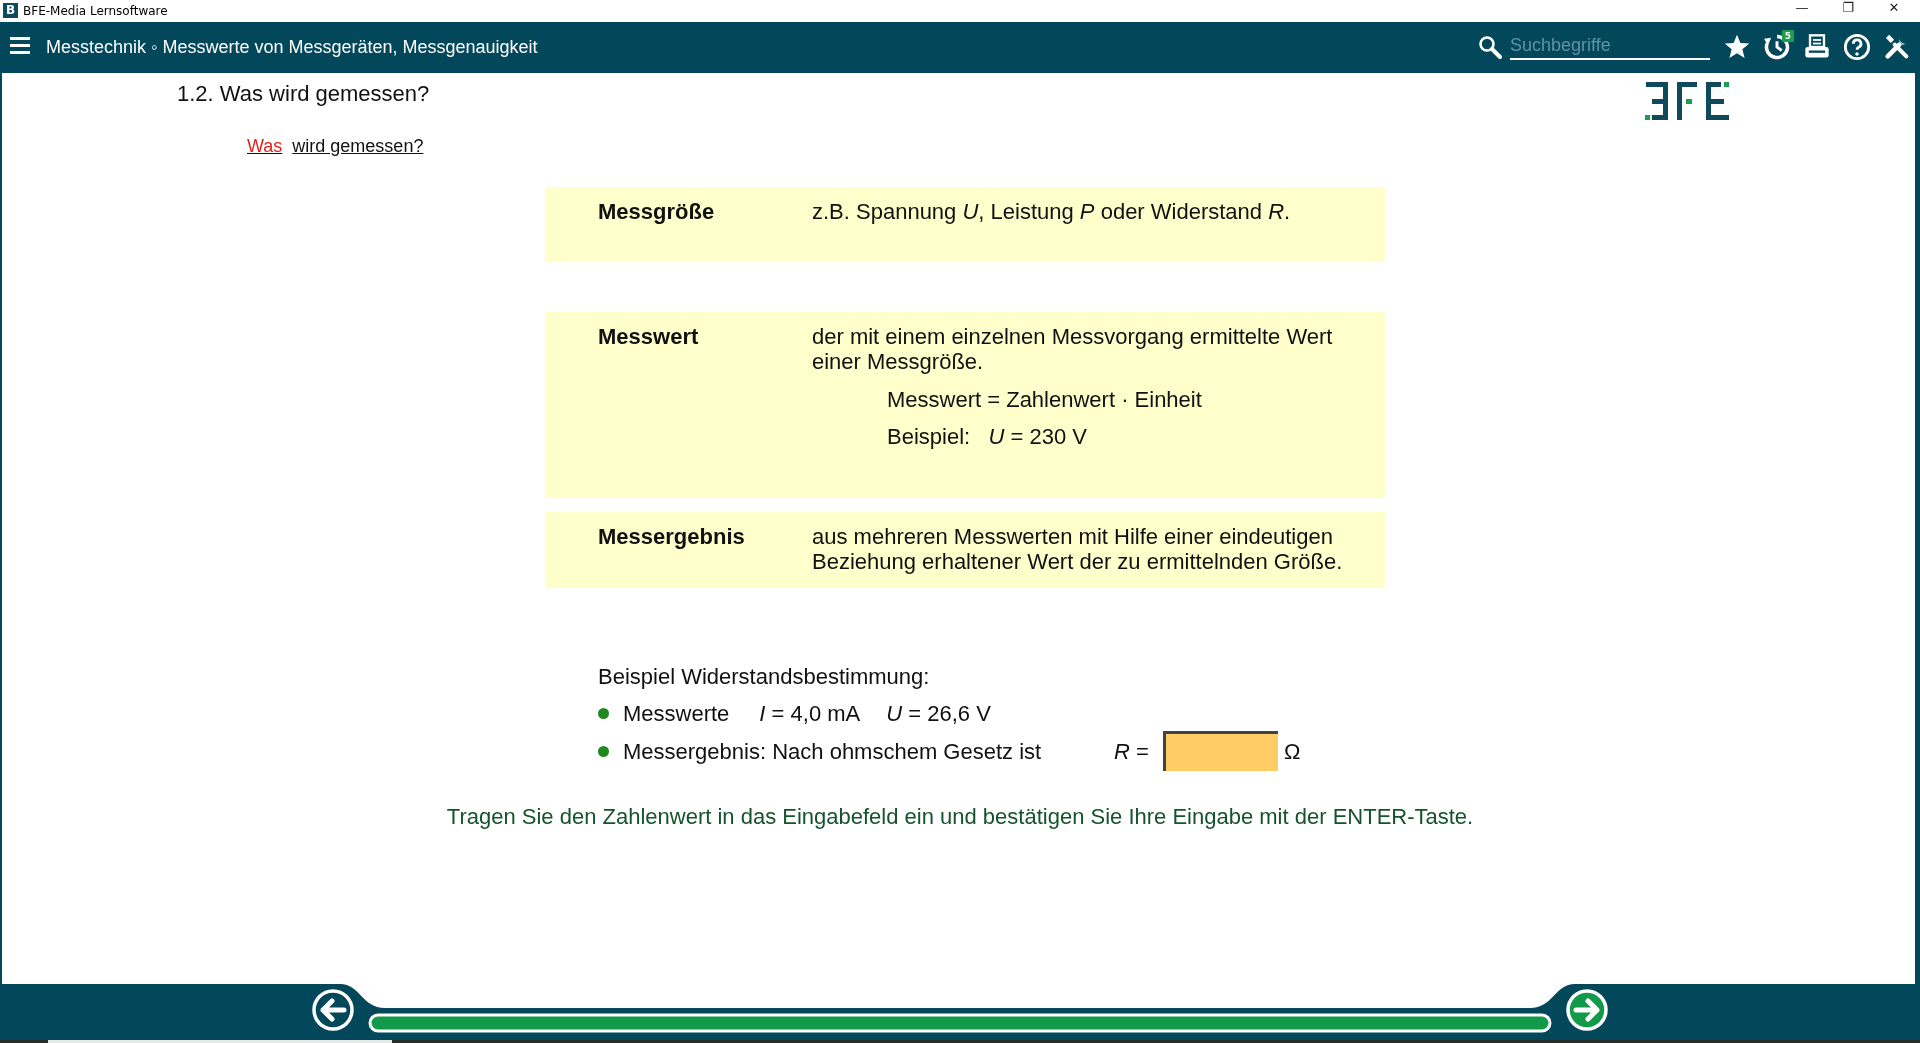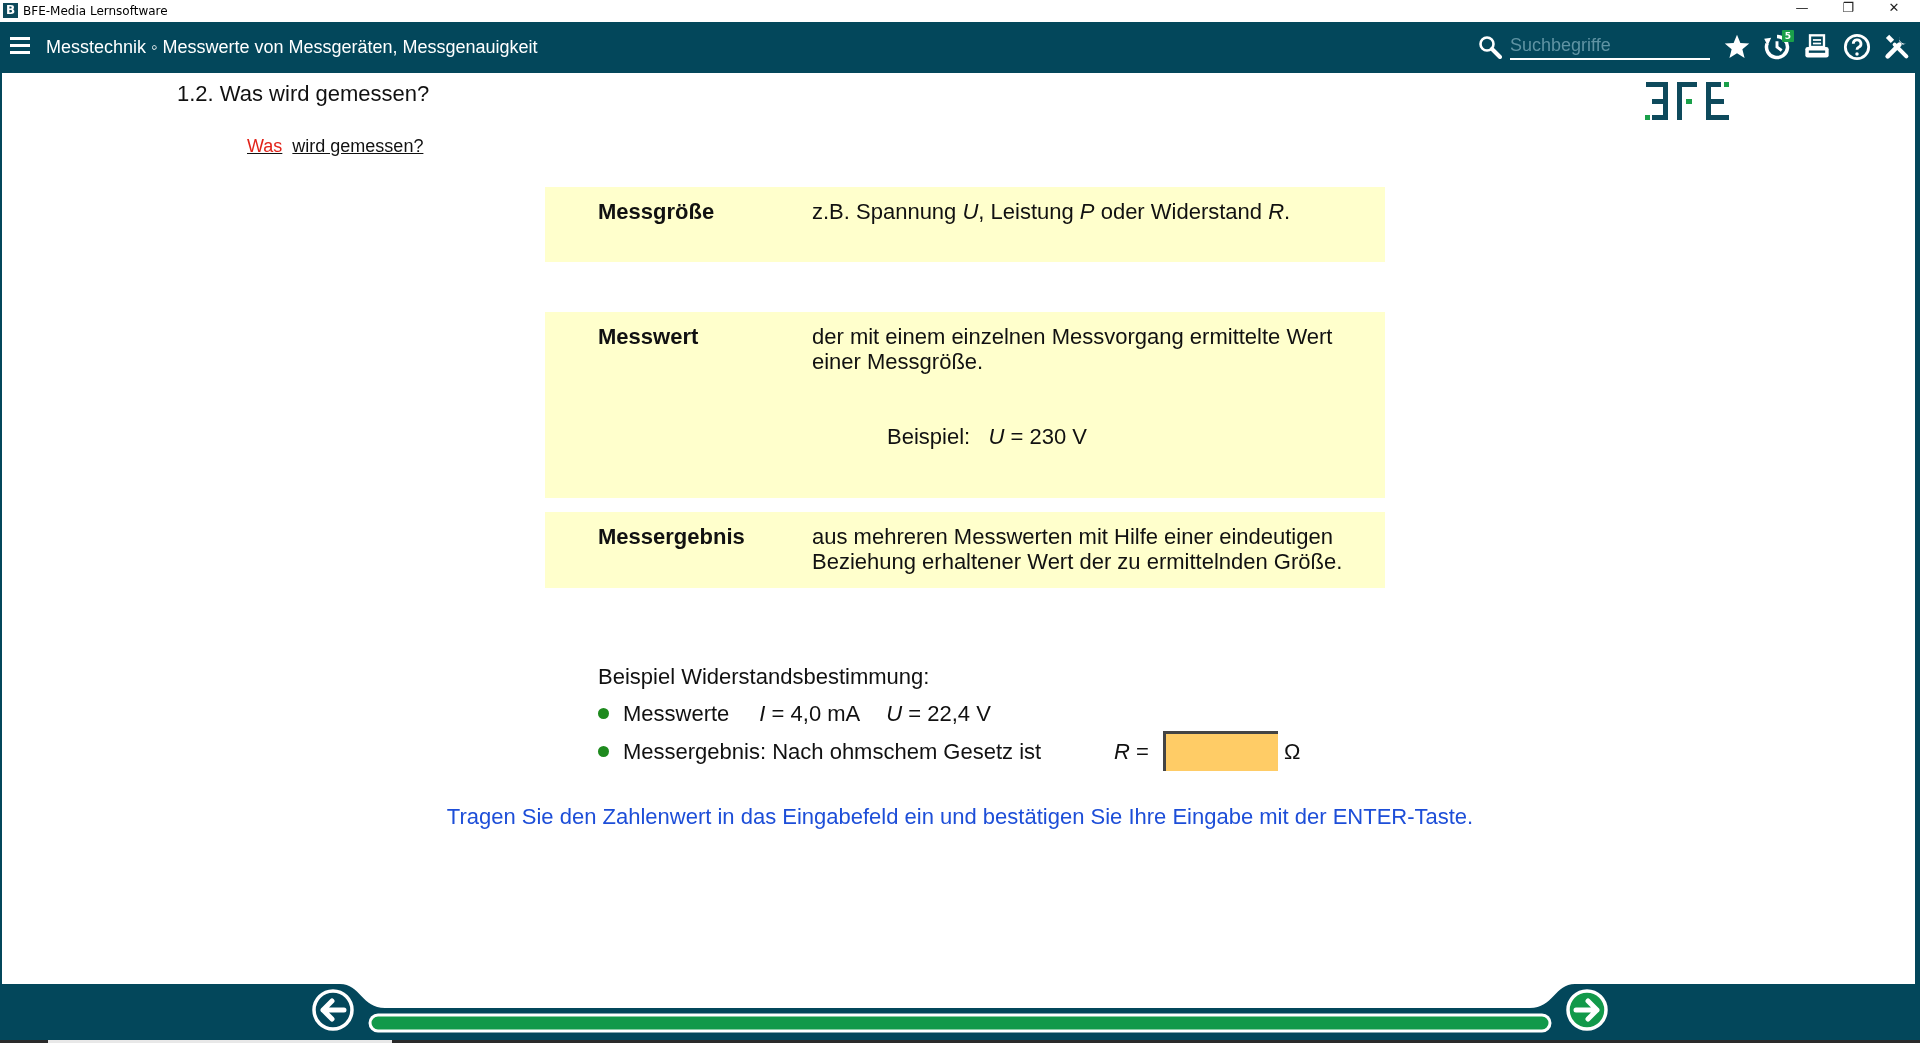--- a/index.html
+++ b/index.html
@@ -37,21 +37,21 @@
   .box .term { position:absolute; left:53px; font-weight:bold; }
   .box .def { position:absolute; left:267px; line-height:25px; }
   .box .formula { position:absolute; left:342px; }
   .example { position:absolute; left:598px; font-size:22px; }
   .bullet { display:inline-block; width:11px; height:11px; border-radius:50%; background:#1e8a1e;
     position:relative; top:-2px; margin-right:14px; }
   i { font-style:italic; }
   .r-input { position:absolute; left:1163px; top:731px; width:112px; height:37px; background:#ffcc66;
     border:none; border-top:3px solid #444; border-left:3px solid #444; padding:0; outline:none;
     font-size:20px; font-family:"Liberation Sans", sans-serif; }
-  .instruction { position:absolute; left:0; width:1920px; top:804px; text-align:center; font-size:22px; color:#1d4ed8; }
+  .instruction { position:absolute; left:0; width:1920px; top:804px; text-align:center; font-size:22px; color:#14532d; }
   
   .footer { position:absolute; left:0; top:984px; width:1920px; height:56px; }
   .taskbar { position:absolute; left:0; top:1040px; width:1920px; height:3px; background:#2a2a2a; }
   .taskbar .tb-light { position:absolute; left:48px; top:0; width:344px; height:3px; background:#e8e8e8; }
   .nav-btn { position:absolute; width:44px; height:44px; cursor:pointer; }
 </style>
 </head>
 <body>
 
 <div class="titlebar">
@@ -138,36 +138,37 @@
     <div><span>z.B. Spannung </span><i>U</i><span>, Leistung </span><i>P</i><span> oder Widerstand </span><i>R</i><span>.</span></div>
   </div>
 </div>
 
 <div class="box" style="top:312px;height:186px">
   <span class="term" style="top:12px">Messwert</span>
   <div class="def" style="top:12px">
     <div>der mit einem einzelnen Messvorgang ermittelte Wert</div>
     <div>einer Messgröße.</div>
   </div>
+  <div class="formula" style="top:75px">Messwert = Zahlenwert · Einheit</div>
   <div class="formula" style="top:112px">
     <span>Beispiel:</span>&nbsp;&nbsp;&nbsp;<i>U</i><span> = 230 V</span>
   </div>
 </div>
 
 <div class="box" style="top:512px;height:76px">
   <span class="term" style="top:12px">Messergebnis</span>
   <div class="def" style="top:12px">
     <div>aus mehreren Messwerten mit Hilfe einer eindeutigen</div>
     <div>Beziehung erhaltener Wert der zu ermittelnden Größe.</div>
   </div>
 </div>
 
 <div class="example" style="top:664px">Beispiel Widerstandsbestimmung:</div>
 <div class="example" style="top:701px">
-  <span class="bullet"></span><span>Messwerte</span><span style="display:inline-block;width:30px"></span><i>I</i><span> = 4,0 mA</span><span style="display:inline-block;width:26px"></span><i>U</i><span> = 22,4 V</span>
+  <span class="bullet"></span><span>Messwerte</span><span style="display:inline-block;width:30px"></span><i>I</i><span> = 4,0 mA</span><span style="display:inline-block;width:26px"></span><i>U</i><span> = 26,6 V</span>
 </div>
 <div class="example" style="top:739px">
   <span class="bullet"></span><span>Messergebnis: Nach ohmschem Gesetz ist</span>
 </div>
 <div class="example" style="left:1114px;top:739px">
   <i>R</i><span> =</span>
 </div>
 <input class="r-input" type="text" value="" style="">
 <div class="example" style="left:1284px;top:739px">Ω</div>
 

